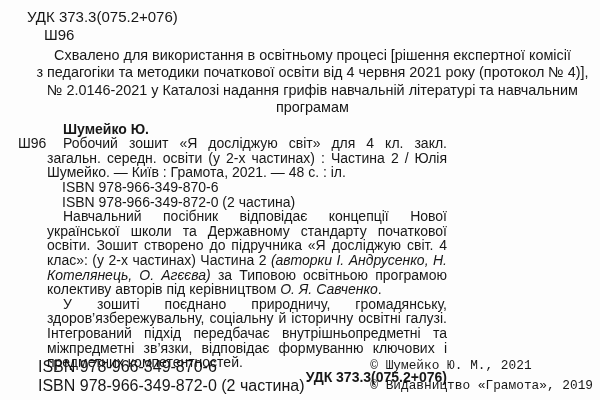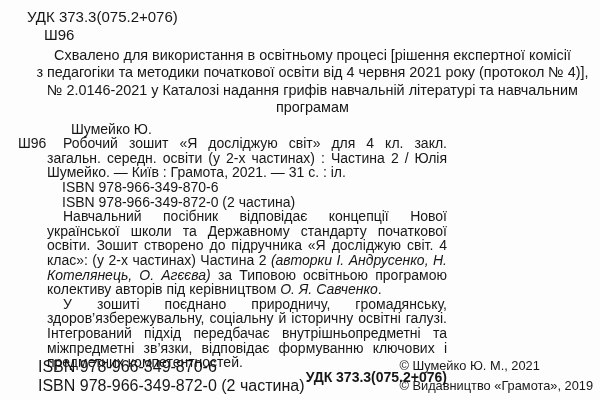--- a/index.html
+++ b/index.html
@@ -22,55 +22,55 @@
     margin-left: 25px;
   }
   .main {
     position: relative;
     margin: 5px 0 0 47px;
     width: 400px;
     font-size: 14px;
     line-height: 14.6px;
   }
   .main p { margin: 0; }
-  .author-heading { font-weight: normal; margin-left: 24px; }
+  .author-heading { font-weight: bold; margin-left: 16px; }
   .biblio { position: relative; text-align: justify; text-indent: 16px; }
   .shifr { position: absolute; left: -29px; top: 0; text-indent: 0; }
   .isbn-line { margin-left: 15px; }
   .para { text-align: justify; text-indent: 16px; }
   .it { font-style: italic; }
   .udc-bottom { font-weight: bold; text-align: right; }
   .footer {
     position: absolute;
     left: 38px; right: 7px; bottom: 5px;
     display: flex;
     justify-content: space-between;
     align-items: flex-end;
   }
   .f-isbn { font-size: 16px; line-height: 18.5px; }
-  .f-copy { font-size: 12.8px; line-height: 19.5px; }
+  .f-copy { font-size: 12.8px; line-height: 19.5px; font-family: Liberation Mono, monospace; }
 </style>
 </head>
 <body>
 
 <div class="udc-top">УДК 373.3(075.2+076)</div>
 
 <div class="sig-top">Ш96</div>
 
 <div class="approval">Схвалено для використання в освітньому процесі [рішення експертної комісії
 з педагогіки та методики початкової освіти від 4 червня 2021 року (протокол № 4)],
 № 2.0146-2021 у Каталозі надання грифів навчальній літературі та навчальним
 програмам</div>
 
 <div class="main">
 
   <div class="author-heading">Шумейко Ю.</div>
 
   <p class="biblio">
-    <span class="shifr">Ш96</span><span>Робочий зошит «Я досліджую світ» для 4 кл. закл. загальн. середн. освіти (у 2-х частинах) : Частина 2 / Юлія Шумейко. — Київ : Грамота, 2021. — 31 с. : іл.</span>
+    <span class="shifr">Ш96</span><span>Робочий зошит «Я досліджую світ» для 4 кл. закл. загальн. середн. освіти (у 2-х частинах) : Частина 2 / Юлія Шумейко. — Київ : Грамота, 2021. — 48 с. : іл.</span>
   </p>
 
   <div class="isbn-line">ISBN 978-966-349-870-6</div>
 
   <div class="isbn-line">ISBN 978-966-349-872-0 (2 частина)</div>
 
   <p class="para"><span>Навчальний посібник відповідає концепції Нової української школи та Державному стандарту початкової освіти. Зошит створено до підручника «Я досліджую світ. 4 клас»: (у 2-х частинах) Частина 2 </span><span class="it">(авторки І. Андрусенко, Н. Котелянець, О. Агєєва)</span><span> за Типовою освітньою програмою колективу авторів під керівництвом </span><span class="it">О. Я. Савченко</span><span>.</span></p>
 
   <p class="para">У зошиті поєднано природничу, громадянську, здоров’язбережувальну, соціальну й історичну освітні галузі. Інтегрований підхід передбачає внутрішньопредметні та міжпредметні зв’язки, відповідає формуванню ключових і предметних компетентностей.</p>
 

